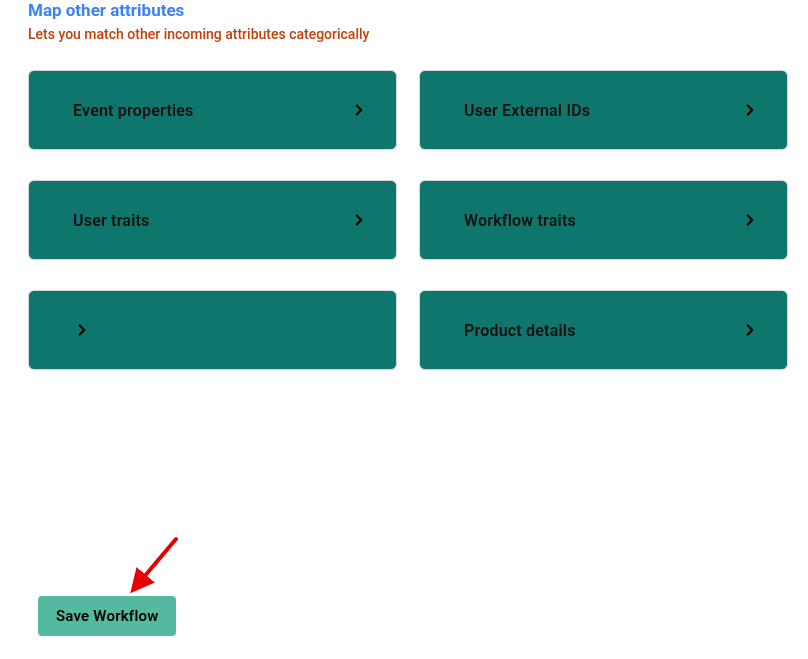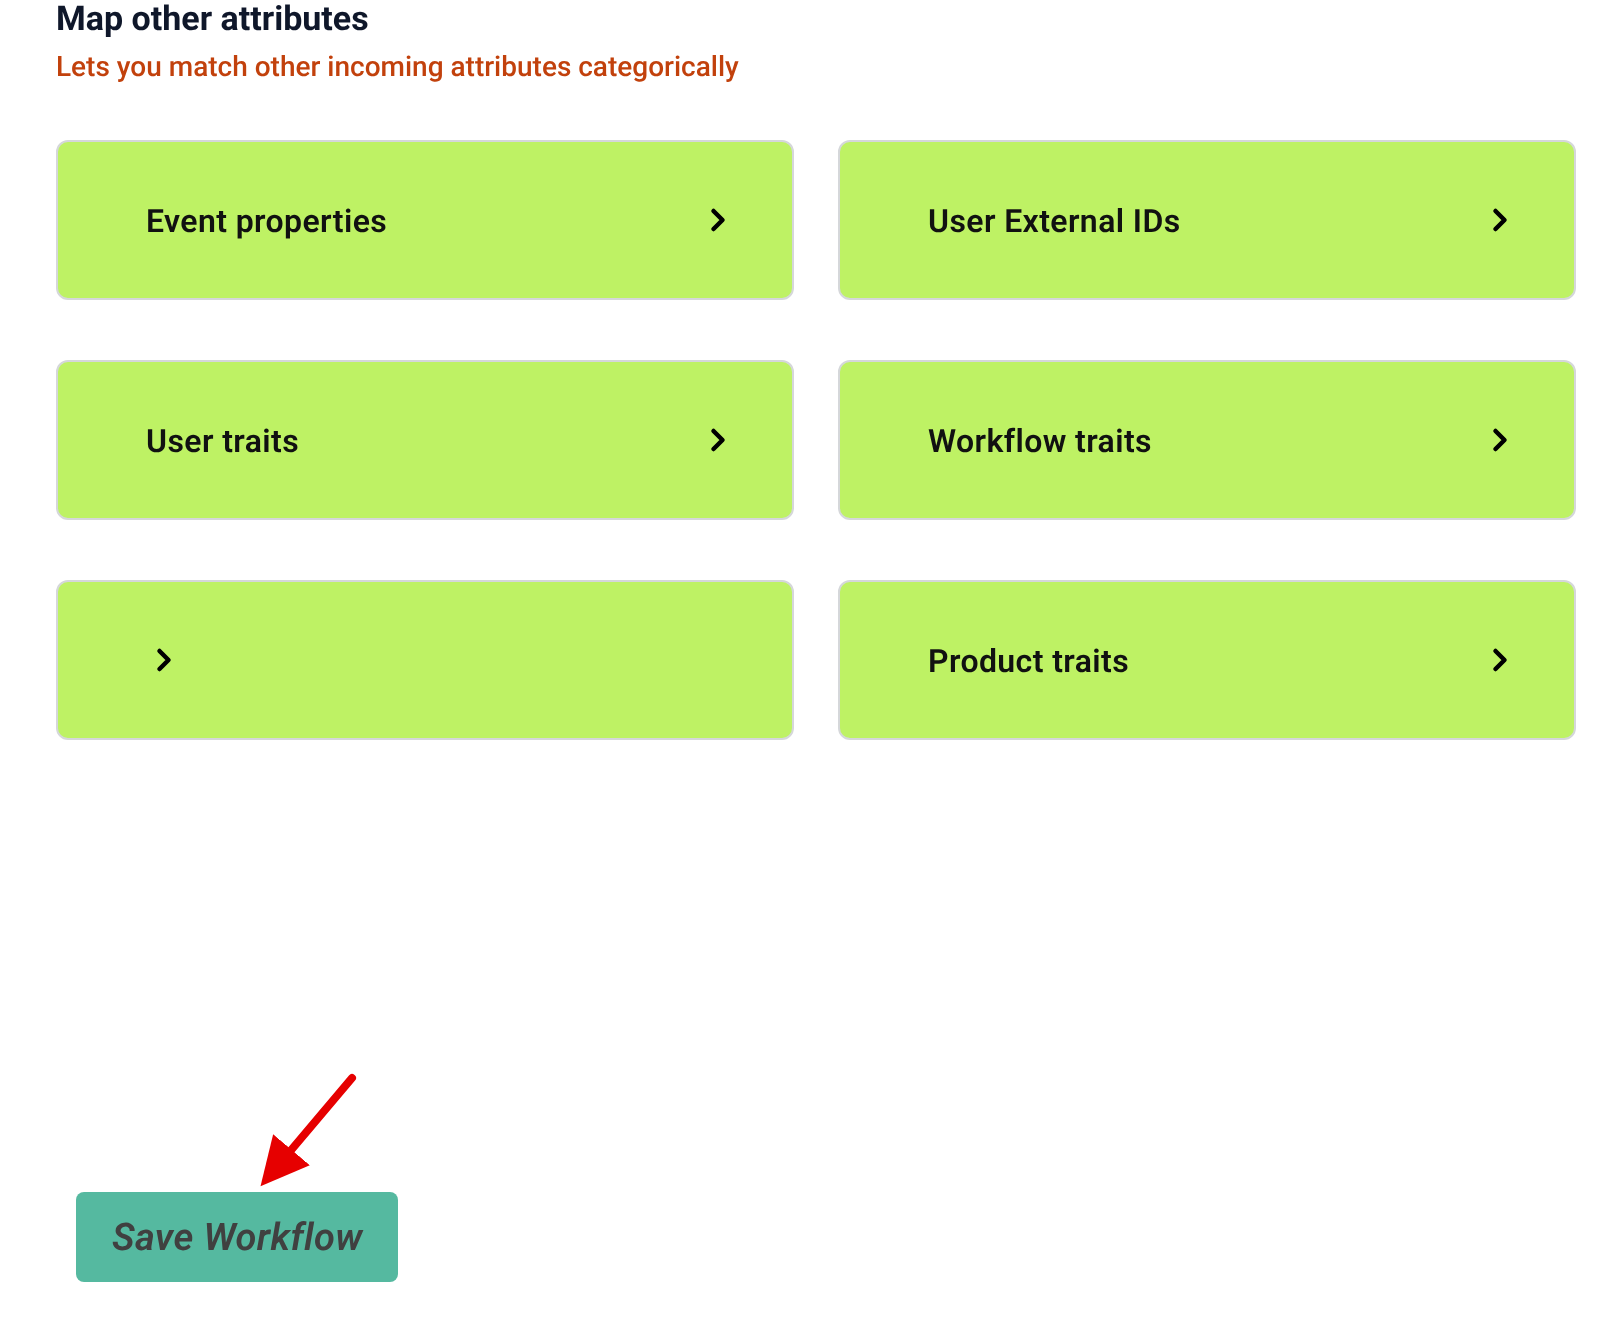--- a/index.html
+++ b/index.html
@@ -11,21 +11,21 @@
       font-family: -apple-system, BlinkMacSystemFont, 'Segoe UI', Roboto, Helvetica, Arial, sans-serif;
       background: #fff;
       width: 808px;
       height: 659px;
       position: relative;
       padding: 0;
     }
     .section-title {
       font-size: 17px;
       font-weight: 700;
-      color: #0f172a;
+      color: #3b82f6;
       padding-left: 28px;
       padding-top: 0;
     }
     .section-subtitle {
       font-size: 14px;
       color: #c2410c;
       font-weight: 500;
       padding-left: 28px;
       margin-top: 6px;
       margin-bottom: 28px;
@@ -38,50 +38,49 @@
     }
     .attribute-card {
       border: 1px solid #d5d7da;
       border-radius: 6px;
       height: 80px;
       display: flex;
       align-items: center;
       justify-content: space-between;
       padding: 0 28px 0 44px;
       cursor: pointer;
-      background: #bef264;
+      background: #0f766e;
     }
     .attribute-card-label {
       font-size: 16px;
       font-weight: 600;
       color: #111;
       letter-spacing: 0.2px;
     }
     .chevron {
       width: 18px;
       height: 18px;
       display: flex;
       align-items: center;
       justify-content: center;
     }
     .save-button {
       position: absolute;
       left: 38px;
       top: 596px;
       background: #55b9a0;
-      color: #404040;
+      color: #000000;
       border: none;
       border-radius: 4px;
       padding: 11px 18px;
-      font-size: 19px;
+      font-size: 15px;
       font-weight: 600;
       cursor: pointer;
       font-family: inherit;
       letter-spacing: 0.2px;
-      font-style: italic;
     }
     .arrow-annotation {
       position: absolute;
       left: 126px;
       top: 534px;
       width: 60px;
       height: 60px;
       pointer-events: none;
     }
     .empty-cell {
@@ -135,21 +134,21 @@
 
   <div class="attribute-card">
     <span class="chevron">
       <svg viewBox="0 0 24 24" width="18" height="18" fill="none" stroke="#000" stroke-width="3" stroke-linecap="round" stroke-linejoin="round">
           <polyline points="9 6 15 12 9 18"></polyline>
         </svg>
     </span>
   </div>
 
   <div class="attribute-card">
-    <span class="attribute-card-label">Product traits</span>
+    <span class="attribute-card-label">Product details</span>
     <span class="chevron">
       <svg viewBox="0 0 24 24" width="18" height="18" fill="none" stroke="#000" stroke-width="3" stroke-linecap="round" stroke-linejoin="round">
           <polyline points="9 6 15 12 9 18"></polyline>
         </svg>
     </span>
   </div>
 
   <div class="attribute-card empty-cell"></div>
 
 </div>

